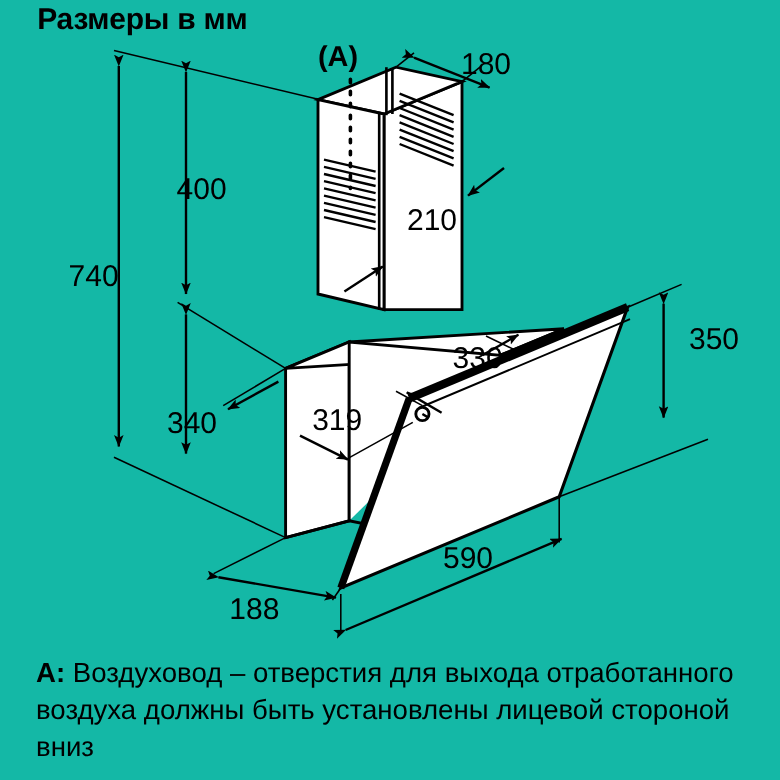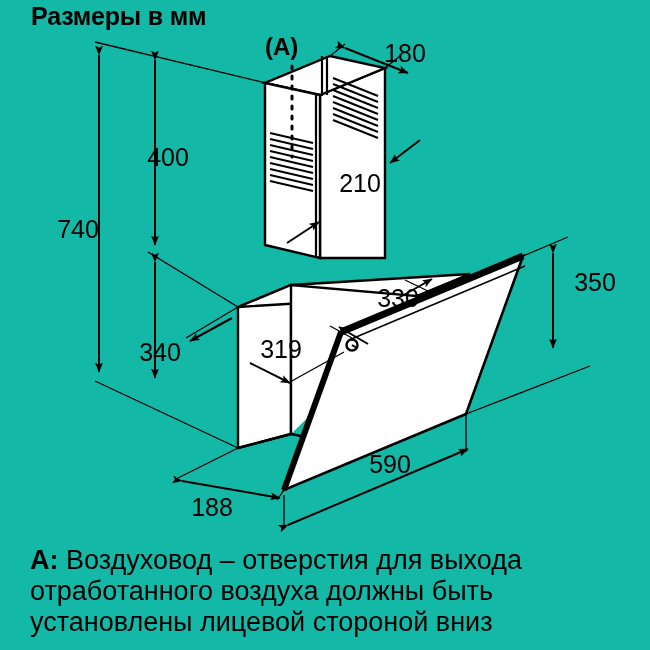--- a/index.html
+++ b/index.html
@@ -2,21 +2,21 @@
 <html><head>
 <meta charset="utf-8">
 <style>
   html,body{margin:0;padding:0;background:#ffffff;}
   body{width:650px;height:650px;overflow:hidden;
        font-family:"Liberation Sans","DejaVu Sans",sans-serif;color:#000;}
   #page{position:relative;width:650px;height:650px;background:#14b8a6;}
   #title{position:absolute;left:31px;top:2px;font-size:25px;font-weight:700;
          letter-spacing:-0.2px;white-space:nowrap;}
   #drawing{position:absolute;left:0;top:0;width:650px;height:540px;}
-  #caption{position:absolute;left:30px;top:545px;width:600px;font-size:27px;
+  #caption{position:absolute;left:30px;top:545px;width:600px;font-size:23px;
            line-height:31px;}
   #caption .lbl{font-weight:700;}
   #caption .body{font-weight:400;}
   svg text{font-family:"Liberation Sans","DejaVu Sans",sans-serif;fill:#000;}
   .dimtxt{font-size:25px;}
   .atxt{font-size:24px;font-weight:700;}
 </style>
 </head>
 <body>
 

